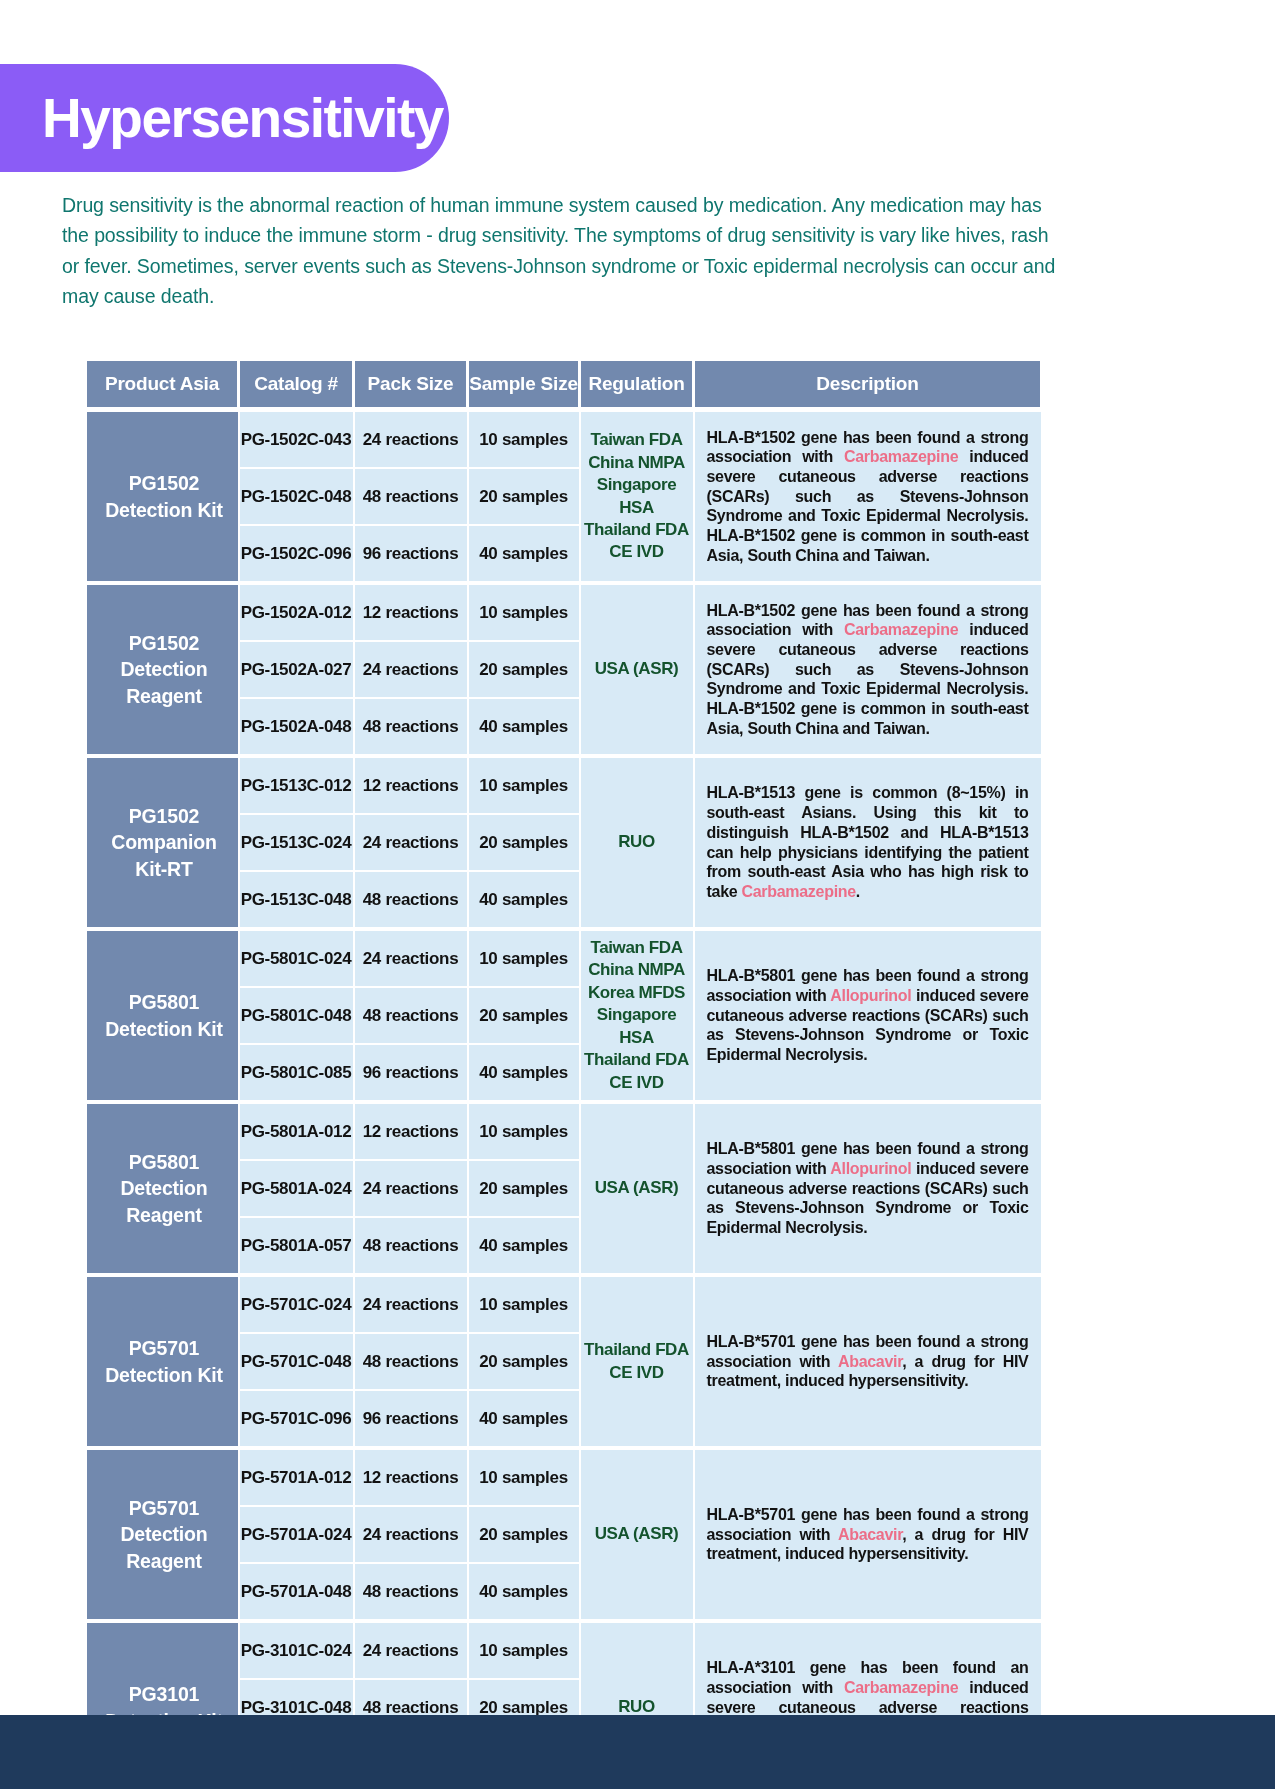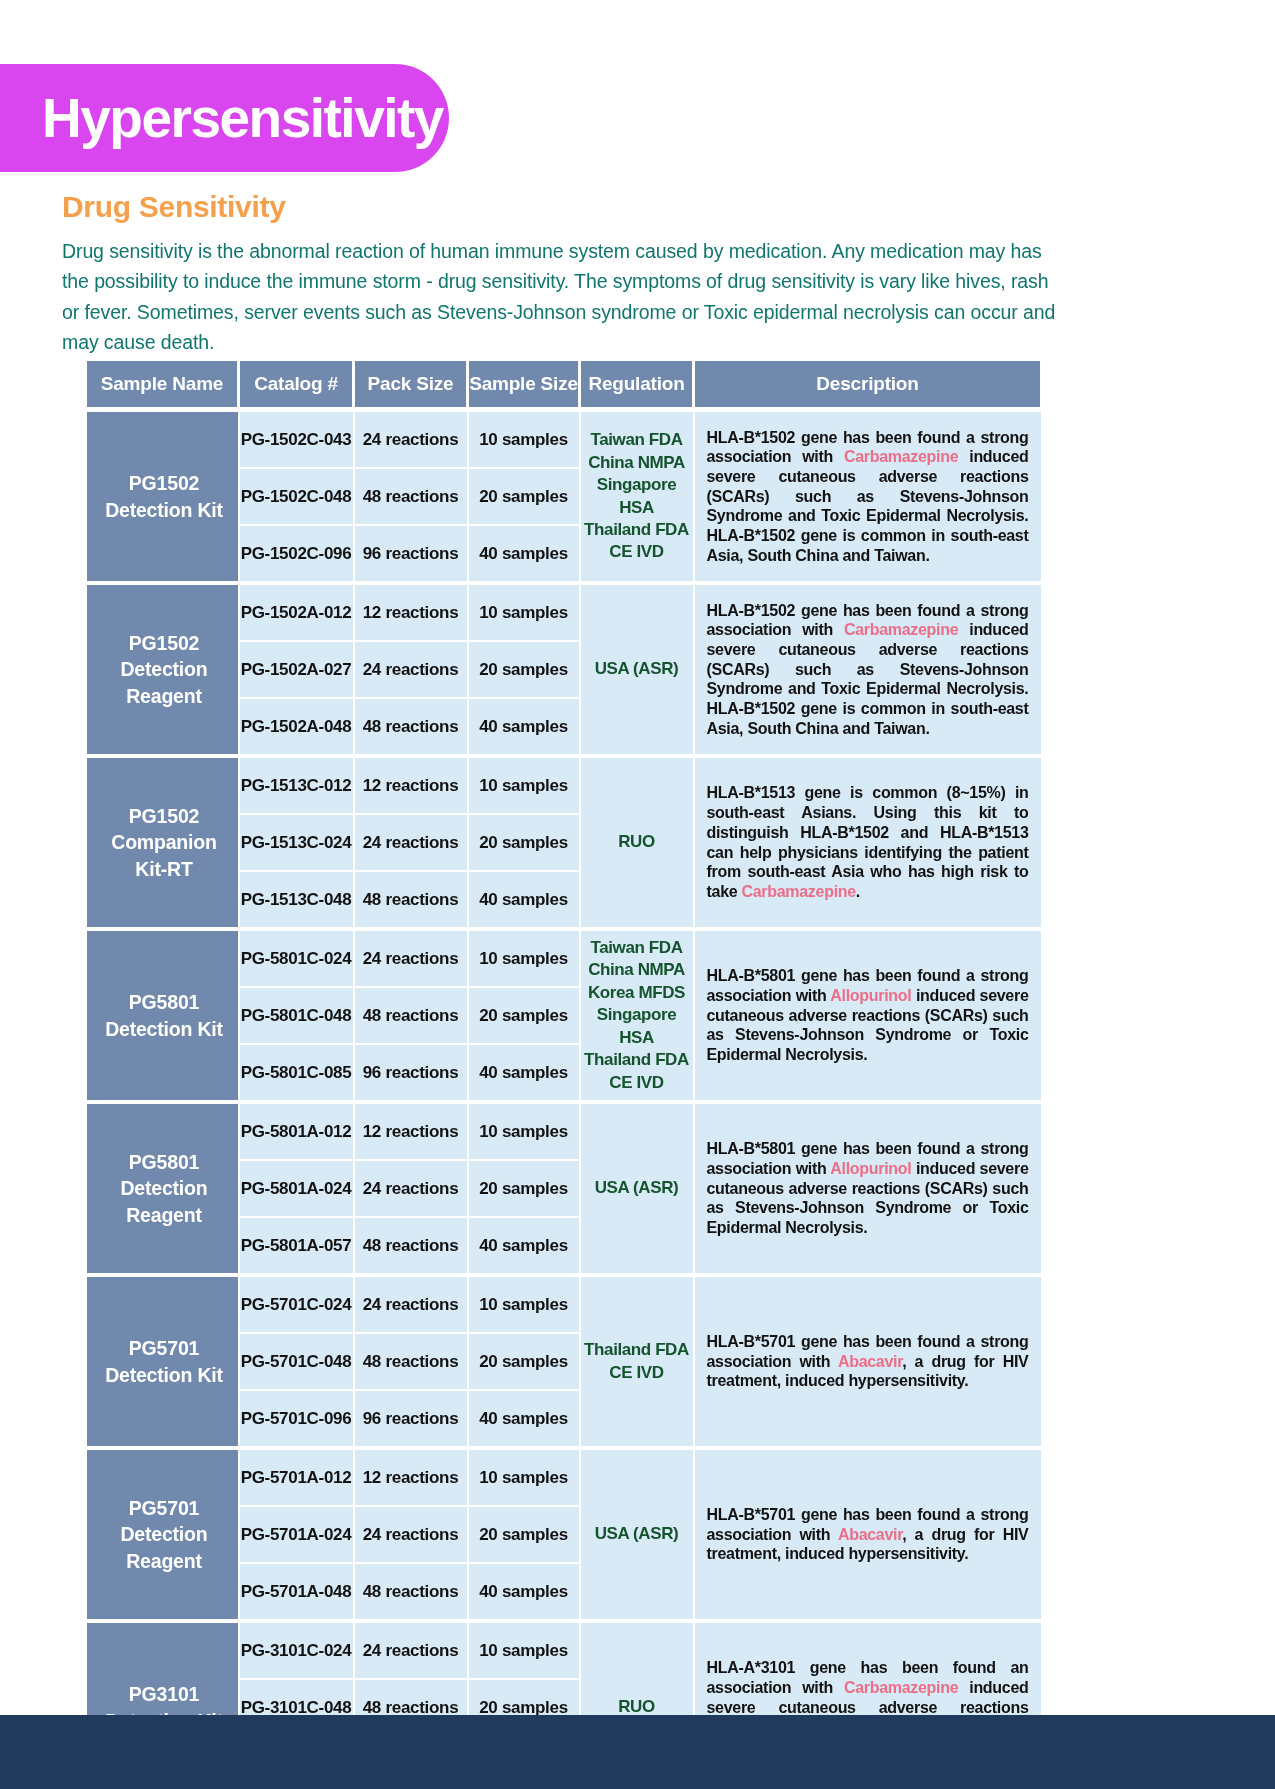--- a/index.html
+++ b/index.html
@@ -4,21 +4,21 @@
 <style>
   html,body { margin:0; padding:0; }
   body {
     width:1275px; height:1789px; position:relative; overflow:hidden;
     background:#ffffff;
     font-family:"Liberation Sans", sans-serif;
   }
   
   .banner {
     position:absolute; left:0; top:64px; width:449px; height:108px;
-    background:#d946ef; border-radius:0 54px 54px 0;
+    background:#8b5cf6; border-radius:0 54px 54px 0;
     display:flex; align-items:center; box-sizing:border-box; padding-left:42px;
   }
   .banner-title {
     color:#ffffff; font-size:55px; font-weight:700; letter-spacing:-1.5px;
   }
   
   .content { position:absolute; left:62px; top:190px; width:1000px; }
   .section-title {
     margin:0 0 12px 0; color:#F5A04D; font-size:30px; font-weight:700; letter-spacing:-0.3px;
   }
@@ -68,36 +68,35 @@
   }
 </style>
 </head>
 <body>
 
 <div class="banner">
   <span class="banner-title">Hypersensitivity</span>
 </div>
 
 <div class="content">
-  <h2 class="section-title">Drug Sensitivity</h2>
   <p class="intro">Drug sensitivity is the abnormal reaction of human immune system caused by medication. Any medication may has the possibility to induce the immune storm - drug sensitivity. The symptoms of drug sensitivity is vary like hives, rash or fever. Sometimes, server events such as Stevens-Johnson syndrome or Toxic epidermal necrolysis can occur and may cause death.</p>
 </div>
 
 <table class="products">
   <colgroup>
     <col class="c-product">
       <col class="c-catalog">
       <col class="c-pack">
     <col class="c-sample">
       <col class="c-reg">
       <col class="c-desc">
   </colgroup>
   <thead>
     <tr>
-      <th>Sample Name</th>
+      <th>Product Asia</th>
       <th>Catalog #</th>
       <th>Pack Size</th>
       <th>Sample Size</th>
       <th>Regulation</th>
       <th>Description</th>
     </tr>
   </thead>
   <tbody id="table-body">
       <tr class="group-start">
         <td class="product" rowspan="3">PG1502

